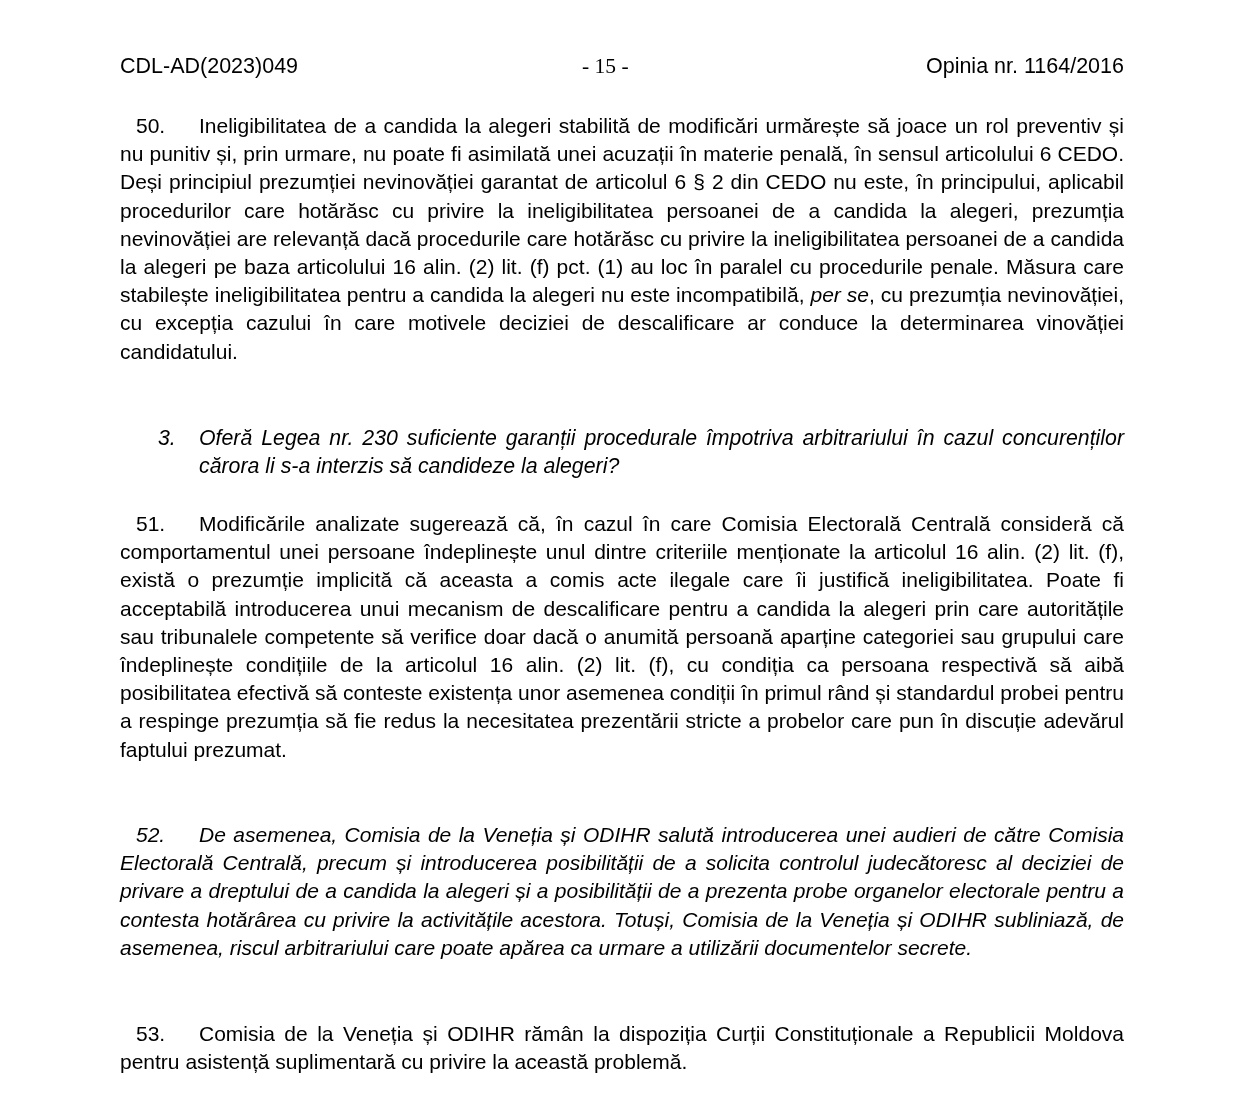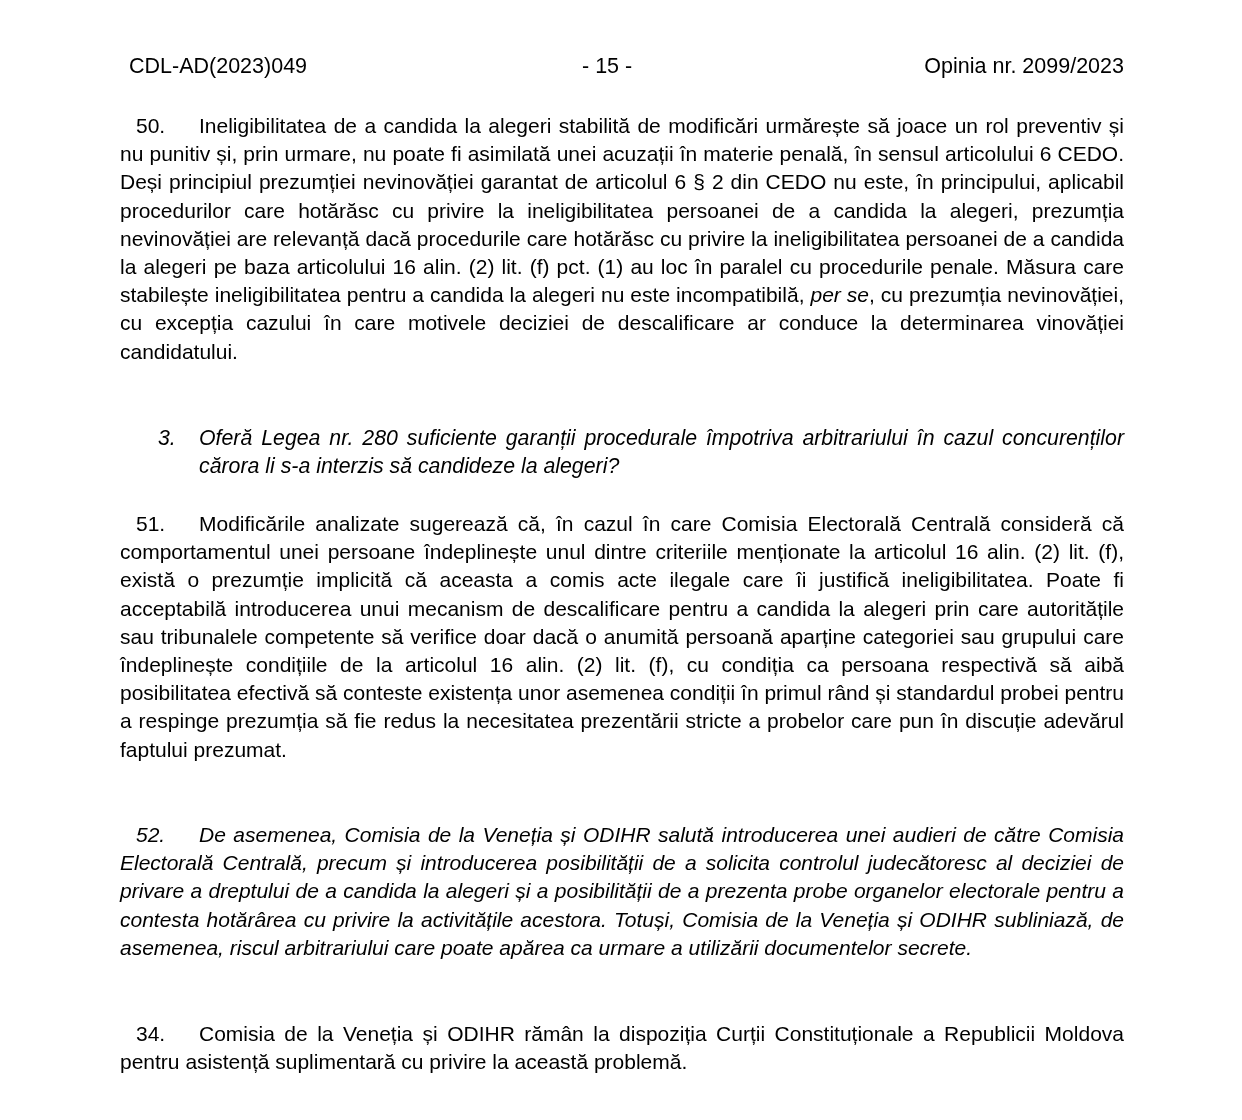--- a/index.html
+++ b/index.html
@@ -23,22 +23,22 @@
     }
     .header {
       position: absolute;
       top: 52px;
       left: 0;
       width: 1004px;
       height: 28px;
       font-size: 21.5px;
       line-height: 28px;
     }
-    .header .left { position: absolute; left: 9px; top: 0; }
-    .header .center { position: absolute; left: 462px; top: 0; }
+    .header .left { position: absolute; left: 0; top: 0; }
+    .header .center { position: absolute; left: 462px; top: 0; font-family: Liberation Serif, serif; }
     .header .right { position: absolute; right: 0; top: 0; }
 
     .para {
       position: absolute;
       left: 0;
       width: 1004px;
       font-size: 21px;
       line-height: 28.2px;
       text-align: justify;
       text-align-last: left;
@@ -75,29 +75,29 @@
     #p53 { top: 1020px; }
   </style>
 </head>
 <body>
 
 <div class="page">
 
   <div class="header">
     <span class="left">CDL-AD(2023)049</span>
     <span class="center">- 15 -</span>
-    <span class="right">Opinia nr. 2099/2023</span>
+    <span class="right">Opinia nr. 1164/2016</span>
   </div>
 
   <p class="para" id="p50" style="margin:0;"><span class="num">50.</span><span>Ineligibilitatea de a candida la alegeri stabilită de modificări urmărește să joace un rol preventiv și nu punitiv și, prin urmare, nu poate fi asimilată unei acuzații în materie penală, în sensul articolului 6 CEDO. Deși principiul prezumției nevinovăției garantat de articolul 6 § 2 din CEDO nu este, în principului, aplicabil procedurilor care hotărăsc cu privire la ineligibilitatea persoanei de a candida la alegeri, prezumția nevinovăției are relevanță dacă procedurile care hotărăsc cu privire la ineligibilitatea persoanei de a candida la alegeri pe baza articolului 16 alin. (2) lit. (f) pct. (1) au loc în paralel cu procedurile penale. Măsura care stabilește ineligibilitatea pentru a candida la alegeri nu este incompatibilă, </span><em>per se</em><span>, cu prezumția nevinovăției, cu excepția cazului în care motivele deciziei de descalificare ar conduce la determinarea vinovăției candidatului.</span></p>
 
   <div class="heading" id="h3">
     <span class="hnum">3.</span>
-    <span class="htext">Oferă Legea nr. 280 suficiente garanții procedurale împotriva arbitrariului în cazul concurenților cărora li s-a interzis să candideze la alegeri?</span>
+    <span class="htext">Oferă Legea nr. 230 suficiente garanții procedurale împotriva arbitrariului în cazul concurenților cărora li s-a interzis să candideze la alegeri?</span>
   </div>
 
   <p class="para" id="p51" style="margin:0;"><span class="num">51.</span><span>Modificările analizate sugerează că, în cazul în care Comisia Electorală Centrală consideră că comportamentul unei persoane îndeplinește unul dintre criteriile menționate la articolul 16 alin. (2) lit. (f), există o prezumție implicită că aceasta a comis acte ilegale care îi justifică ineligibilitatea. Poate fi acceptabilă introducerea unui mecanism de descalificare pentru a candida la alegeri prin care autoritățile sau tribunalele competente să verifice doar dacă o anumită persoană aparține categoriei sau grupului care îndeplinește condițiile de la articolul 16 alin. (2) lit. (f), cu condiția ca persoana respectivă să aibă posibilitatea efectivă să conteste existența unor asemenea condiții în primul rând și standardul probei pentru a respinge prezumția să fie redus la necesitatea prezentării stricte a probelor care pun în discuție adevărul faptului prezumat.</span></p>
 
   <p class="para" id="p52" style="margin:0;"><span class="num">52.</span><span>De asemenea, Comisia de la Veneția și ODIHR salută introducerea unei audieri de către Comisia Electorală Centrală, precum și introducerea posibilității de a solicita controlul judecătoresc al deciziei de privare a dreptului de a candida la alegeri și a posibilității de a prezenta probe organelor electorale pentru a contesta hotărârea cu privire la activitățile acestora. Totuși, Comisia de la Veneția și ODIHR subliniază, de asemenea, riscul arbitrariului care poate apărea ca urmare a utilizării documentelor secrete.</span></p>
 
-  <p class="para" id="p53" style="margin:0;"><span class="num">34.</span><span>Comisia de la Veneția și ODIHR rămân la dispoziția Curții Constituționale a Republicii Moldova pentru asistență suplimentară cu privire la această problemă.</span></p>
+  <p class="para" id="p53" style="margin:0;"><span class="num">53.</span><span>Comisia de la Veneția și ODIHR rămân la dispoziția Curții Constituționale a Republicii Moldova pentru asistență suplimentară cu privire la această problemă.</span></p>
 
 </div>
 
 </body></html>

